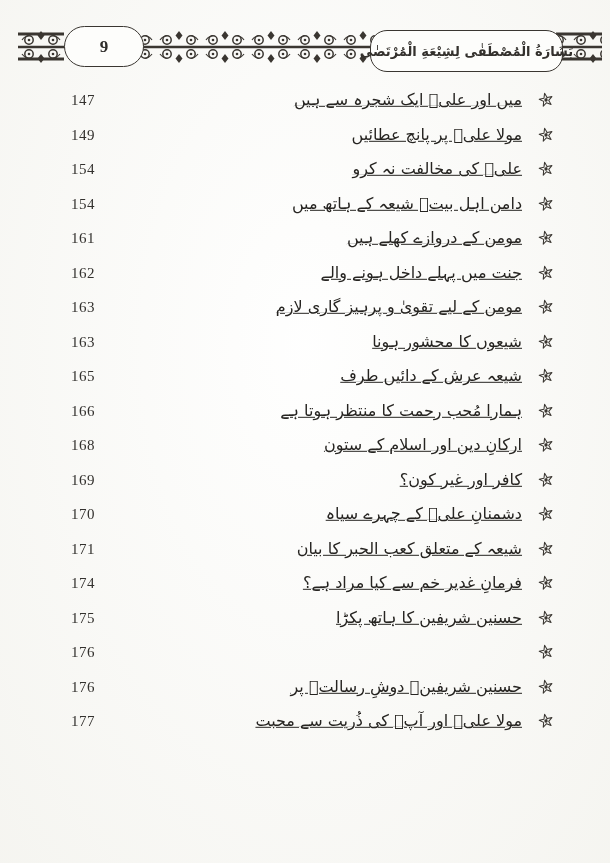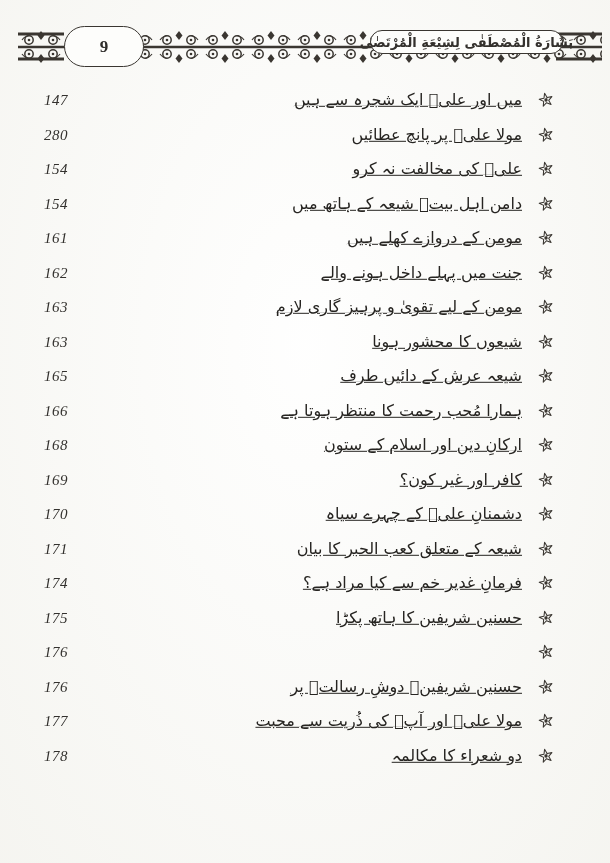--- a/index.html
+++ b/index.html
@@ -51,21 +51,21 @@
     border-radius: 21px;
     font-family: "Liberation Serif", "DejaVu Serif", serif;
     font-size: 17px;
     font-weight: 600;
     color: #2f2d2a;
   }
   .cartouche {
     left: 370px;
     top: 30px;
     width: 193px;
-    height: 24px;
+    height: 42px;
     border-radius: 17px;
     align-items: center;
   }
   .cartouche .title-text {
     direction: rtl;
     unicode-bidi: embed;
     font-size: 13px;
     font-weight: 700;
     letter-spacing: 0;
     white-space: nowrap;
@@ -79,28 +79,27 @@
     top: 83px;
     left: 0;
     right: 0;
   }
   .toc-row {
     position: relative;
     height: 34.5px;
   }
   .pg {
     position: absolute;
-    left: 44px;
+    left: 71px;
     top: 50%;
     transform: translateY(-50%);
     font-family: "Liberation Serif", "DejaVu Serif", serif;
     font-size: 15px;
     color: #33312e;
     letter-spacing: 0.5px;
-    font-style: italic;
   }
   .entry-title {
     position: absolute;
     right: 88px;
     top: 50%;
     transform: translateY(-50%);
     direction: rtl;
     unicode-bidi: embed;
     white-space: nowrap;
     font-size: 16px;
@@ -175,21 +174,21 @@
     <svg class="star" viewBox="0 0 20 20" aria-hidden="true">
       <g transform="rotate(-12 10 10)">
         <polygon points="10,1.5 12,7.25 18.1,7.4 13.2,11.05 15,16.9 10,13.4 5,16.9 6.8,11.05 1.9,7.4 8,7.25" fill="none" stroke="#3a3631" stroke-width="1.3" stroke-linejoin="round"></polygon>
         <circle cx="10" cy="10" r="2.1" fill="#3a3631"></circle>
         <path d="M10 10 q2 -1.2 1 -3" fill="none" stroke="#3a3631" stroke-width="0.9"></path>
       </g>
     </svg>
   </div>
 
   <div class="toc-row">
-    <span class="pg">280</span>
+    <span class="pg">149</span>
     <span class="entry-title">مولا علیؑ پر پانچ عطائیں</span>
     <svg class="star" viewBox="0 0 20 20" aria-hidden="true">
       <g transform="rotate(-12 10 10)">
         <polygon points="10,1.5 12,7.25 18.1,7.4 13.2,11.05 15,16.9 10,13.4 5,16.9 6.8,11.05 1.9,7.4 8,7.25" fill="none" stroke="#3a3631" stroke-width="1.3" stroke-linejoin="round"></polygon>
         <circle cx="10" cy="10" r="2.1" fill="#3a3631"></circle>
         <path d="M10 10 q2 -1.2 1 -3" fill="none" stroke="#3a3631" stroke-width="0.9"></path>
       </g>
     </svg>
   </div>
 
@@ -391,26 +390,15 @@
     <span class="entry-title">مولا علیؑ اور آپؐ کی ذُریت سے محبت</span>
     <svg class="star" viewBox="0 0 20 20" aria-hidden="true">
       <g transform="rotate(-12 10 10)">
         <polygon points="10,1.5 12,7.25 18.1,7.4 13.2,11.05 15,16.9 10,13.4 5,16.9 6.8,11.05 1.9,7.4 8,7.25" fill="none" stroke="#3a3631" stroke-width="1.3" stroke-linejoin="round"></polygon>
         <circle cx="10" cy="10" r="2.1" fill="#3a3631"></circle>
         <path d="M10 10 q2 -1.2 1 -3" fill="none" stroke="#3a3631" stroke-width="0.9"></path>
       </g>
     </svg>
   </div>
 
-  <div class="toc-row">
-    <span class="pg">178</span>
-    <span class="entry-title">دو شعراء کا مکالمہ</span>
-    <svg class="star" viewBox="0 0 20 20" aria-hidden="true">
-      <g transform="rotate(-12 10 10)">
-        <polygon points="10,1.5 12,7.25 18.1,7.4 13.2,11.05 15,16.9 10,13.4 5,16.9 6.8,11.05 1.9,7.4 8,7.25" fill="none" stroke="#3a3631" stroke-width="1.3" stroke-linejoin="round"></polygon>
-        <circle cx="10" cy="10" r="2.1" fill="#3a3631"></circle>
-        <path d="M10 10 q2 -1.2 1 -3" fill="none" stroke="#3a3631" stroke-width="0.9"></path>
-      </g>
-    </svg>
-  </div>
 </main>
 
 </div>
 
 </body></html>

